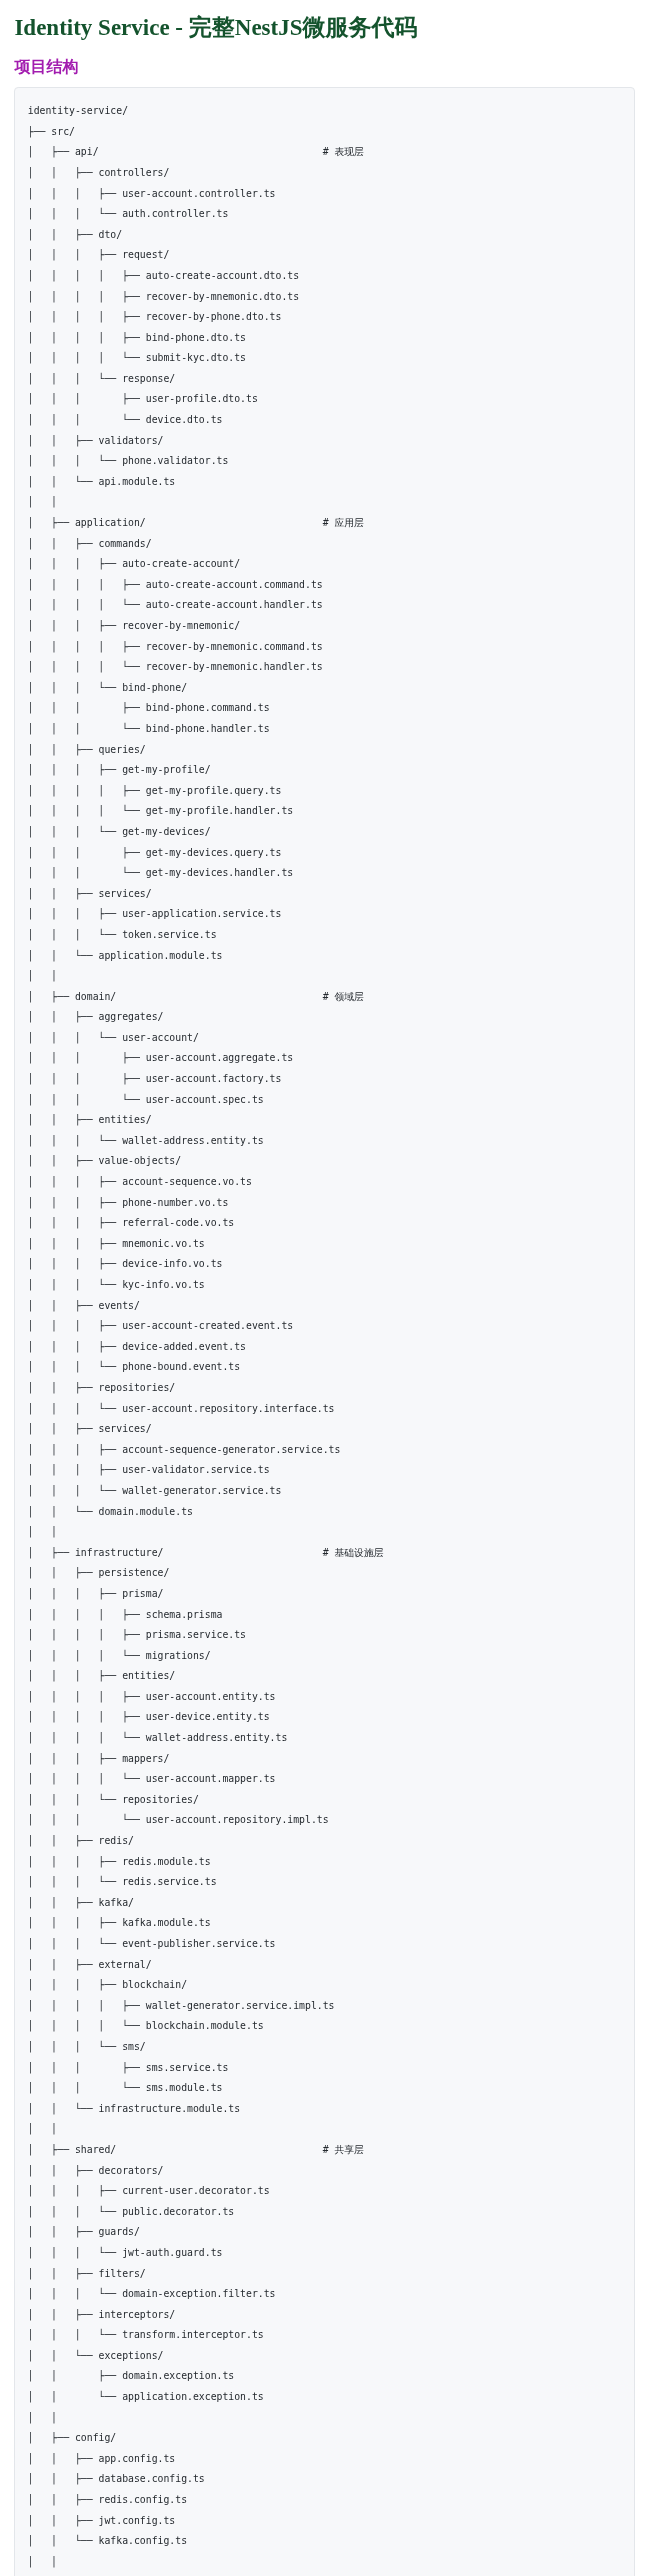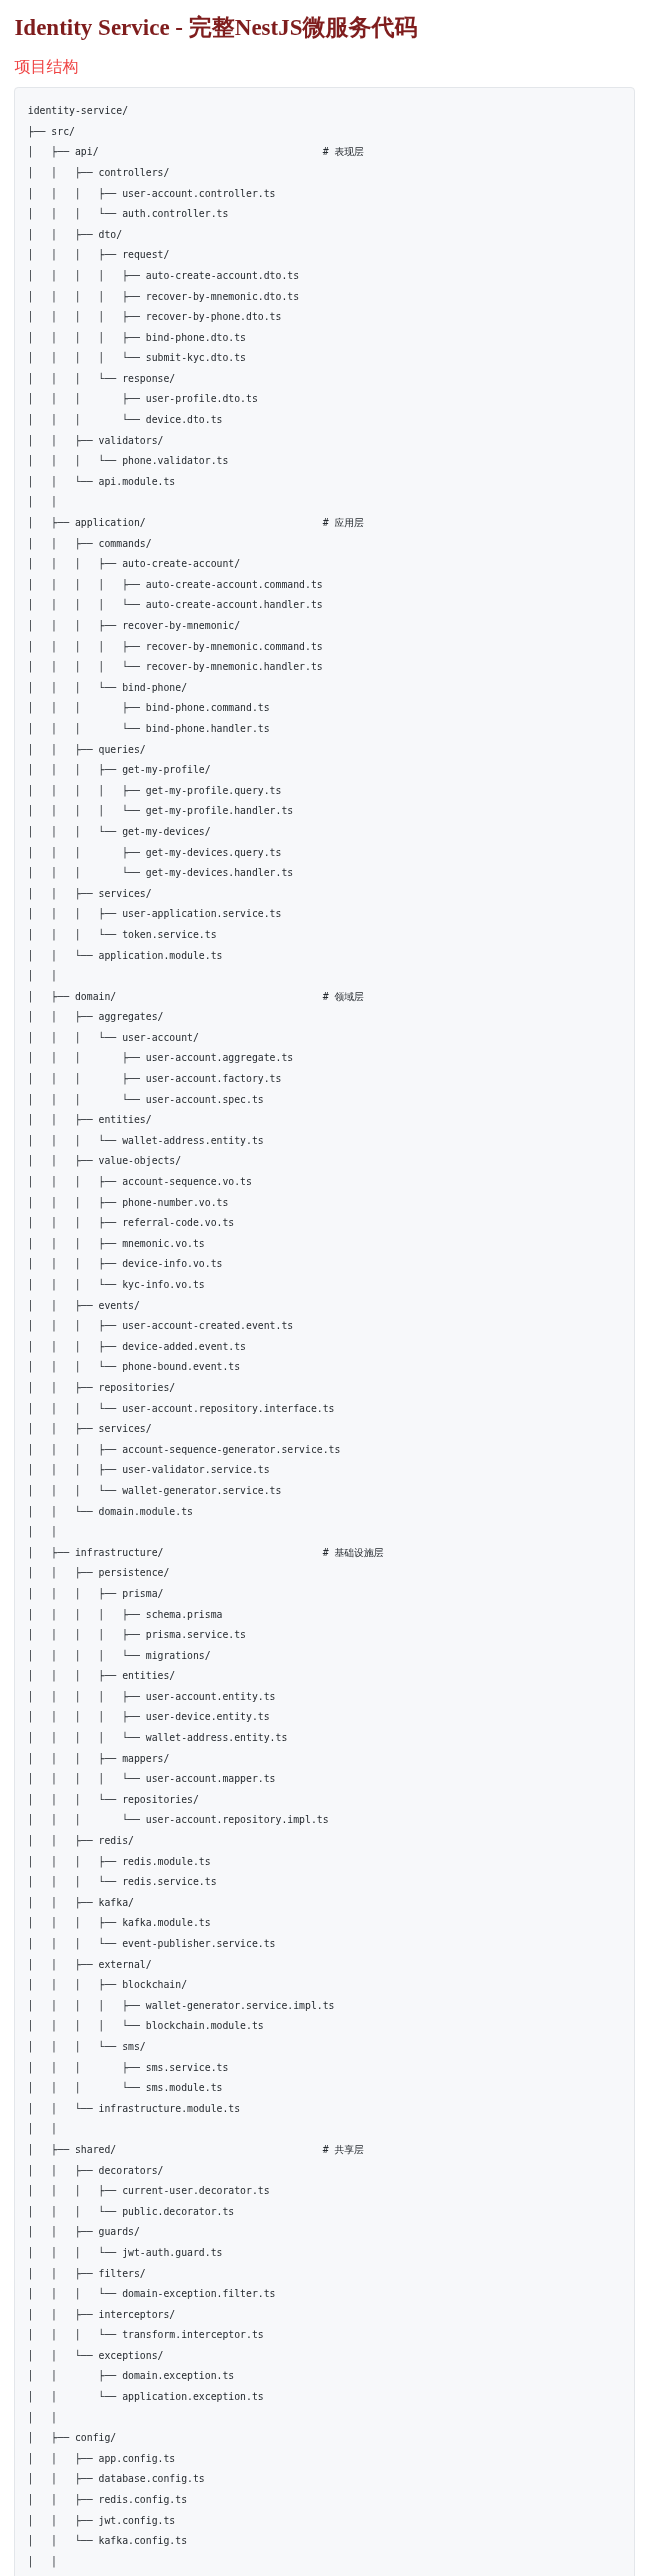--- a/index.html
+++ b/index.html
@@ -12,28 +12,28 @@
     width: 649px;
     padding: 13.4px 14.4px 20.6px 14.4px;
     font-family: "Liberation Serif", serif;
     color: #1a1a1a;
   }
   h1.page-title {
     font-size: 23px;
     line-height: 1.3;
     font-weight: 700;
     margin: 0 0 13.4px 0;
-    color: #7f1d1d;
+    color: #14532d;
   }
   h2.section-heading {
     font-size: 16px;
     line-height: 1.3;
-    font-weight: 400;
+    font-weight: 700;
     margin: 0 0 9.3px 0;
-    color: #ef4444;
+    color: #a21caf;
   }
   .code-block {
     background: #f7f8fa;
     border: 0.5px solid #e3e6ea;
     border-radius: 4.1px;
     padding: 13.4px 12.4px;
     overflow-x: auto;
   }
   .code-block pre {
     margin: 0;

